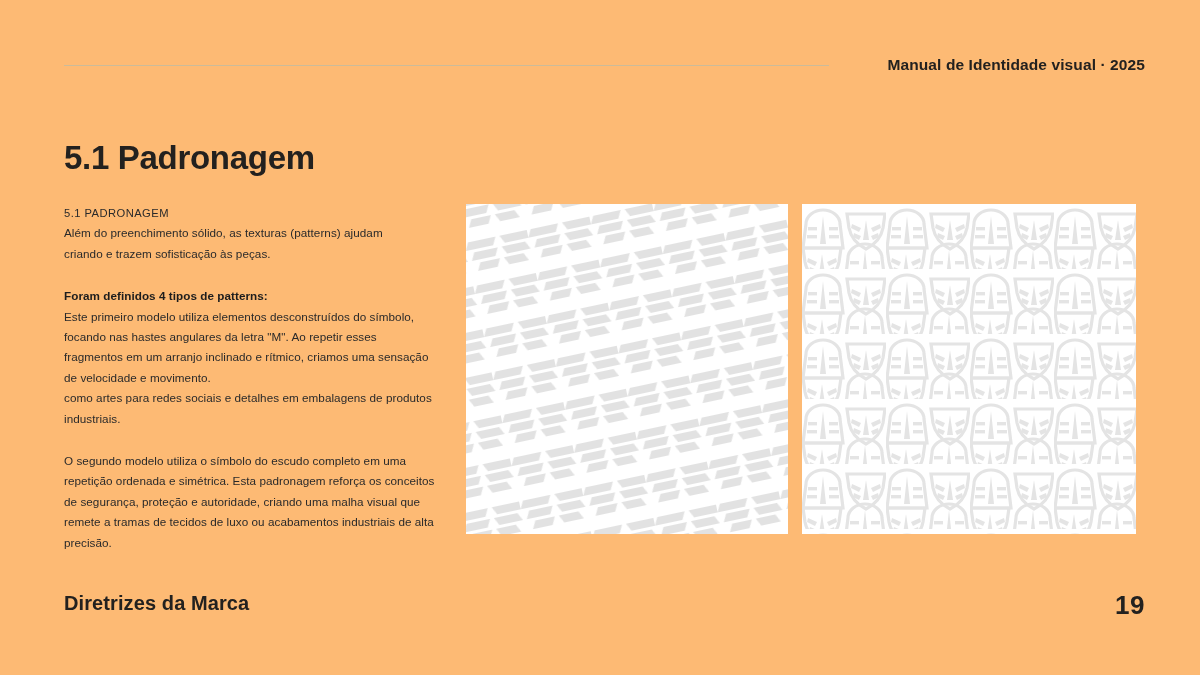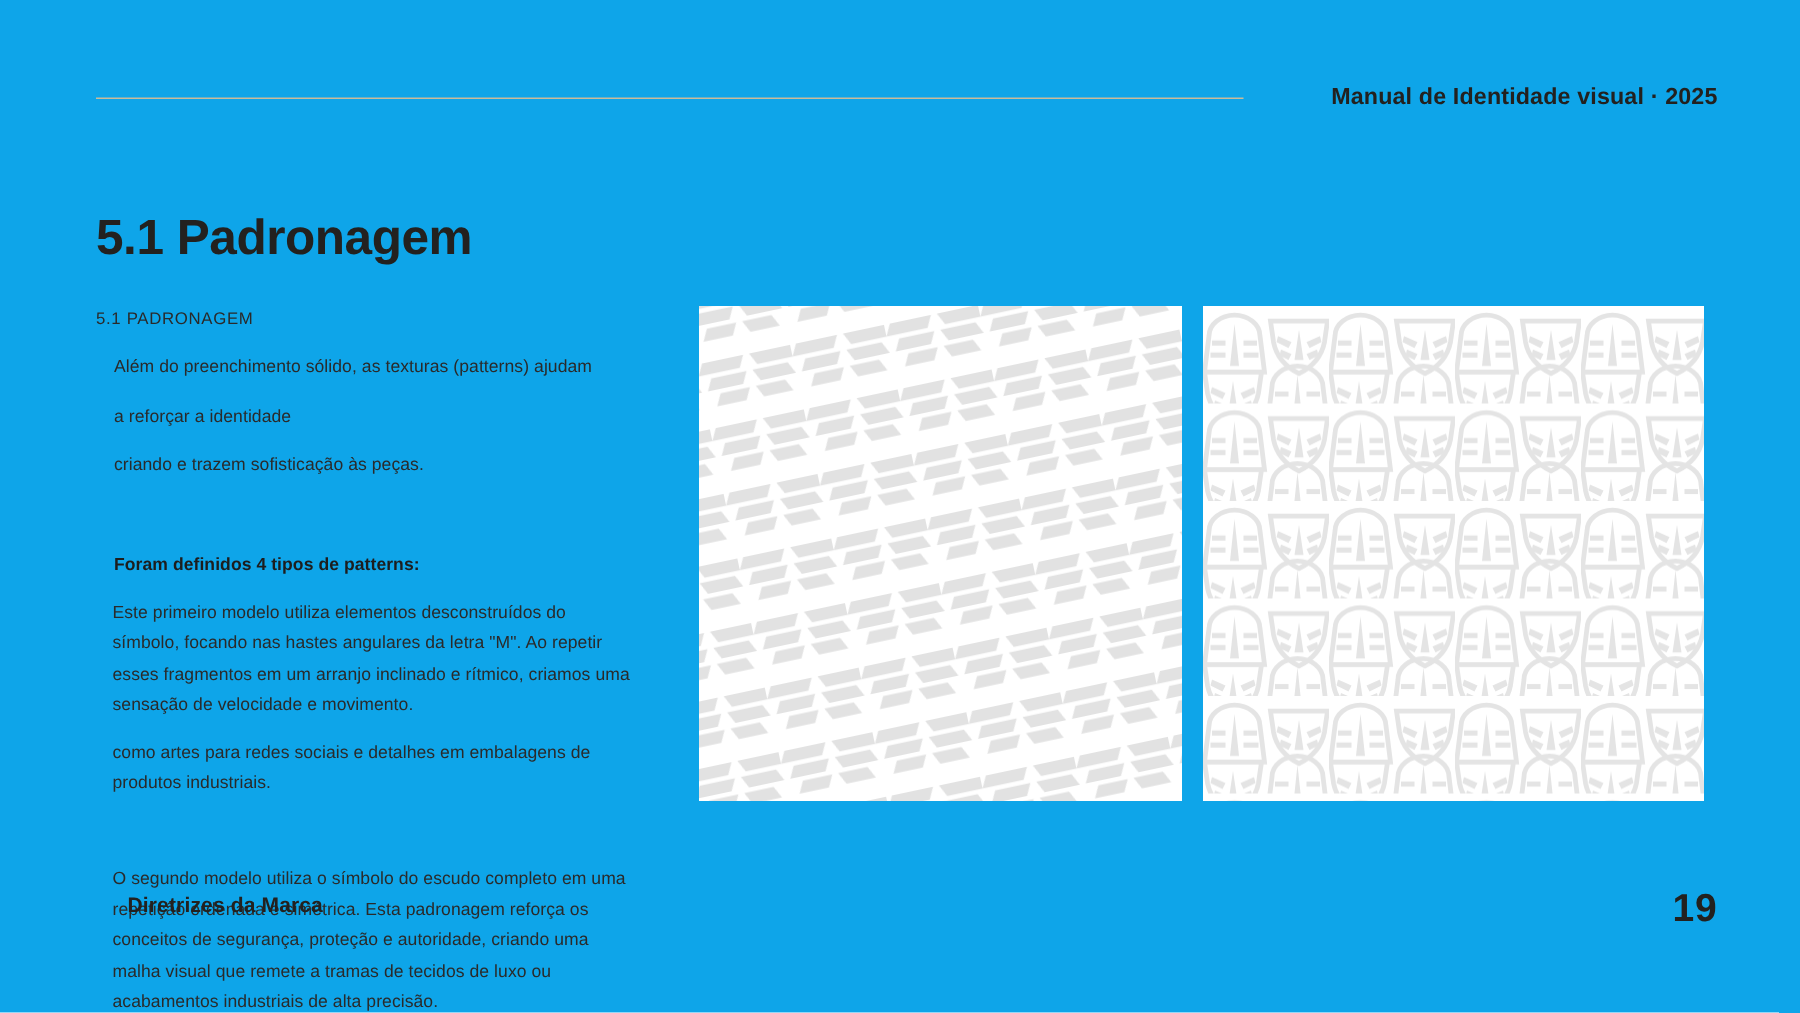--- a/index.html
+++ b/index.html
@@ -13,21 +13,21 @@
     height: 675px;
     overflow: hidden;
     font-family: "Liberation Sans", sans-serif;
     color: #222222;
     position: relative;
   }
 
   .page {
     position: absolute;
     inset: 0;
-    background: #0ea5e9;
+    background: #fdba74;
   }
 
   
   .header {
     position: absolute;
     left: 0;
     top: 0;
     width: 1200px;
     height: 95px;
   }
@@ -68,35 +68,35 @@
   .text-col {
     position: absolute;
     left: 64px;
     top: 203px;
     width: 372px;
     font-size: 11.7px;
     line-height: 20.4px;
     color: #2a2a2a;
     letter-spacing: 0.05px;
   }
-  .text-col .block { margin: 12px; }
+  .text-col .block { margin: 0; }
   .kicker {
     font-size: 11.2px;
     letter-spacing: 0.45px;
     color: #2a2a2a;
     line-height: 20.4px;
   }
   .lead { margin-top: 0; }
   .gap-1 { height: 22px; }
   .gap-2 { height: 22px; }
   .strong-line {
     font-weight: bold;
     color: #1d1d1d;
   }
-  .para p { margin: 11px; }
+  .para p { margin: 0; }
 
   
   .pattern-area {
     position: absolute;
     left: 466px;
     top: 204px;
     width: 670px;
     height: 330px;
   }
   .pattern {
@@ -109,27 +109,26 @@
   .pattern svg { display: block; }
 
   #pattern-left  { left: 0px;   width: 322px; }
   #pattern-right { left: 336px; width: 334px; }
 
   
   .footer-label {
     position: absolute;
     left: 64px;
     top: 593px;
-    font-size: 14px;
+    font-size: 20px;
     font-weight: bold;
     color: #23211f;
     letter-spacing: 0.1px;
     line-height: 20px;
     white-space: nowrap;
-    margin-left: 21px;
   }
   .page-number {
     position: absolute;
     right: 55px;
     top: 590px;
     font-size: 26px;
     font-weight: bold;
     color: #23211f;
     line-height: 30px;
     letter-spacing: 0.5px;
@@ -146,21 +145,20 @@
     <div class="header-title">Manual de Identidade visual · 2025</div>
   </div>
 
   <h1 class="page-title">5.1 Padronagem</h1>
 
   <div class="text-col">
 
     <div class="kicker">5.1 PADRONAGEM</div>
 
     <div class="block lead">Além do preenchimento sólido, as texturas (patterns) ajudam</div>
-    <div class="block">a reforçar a identidade</div>
     <div class="block">criando e trazem sofisticação às peças.</div>
 
     <div class="gap-1"></div>
 
     <div class="block strong-line">Foram definidos 4 tipos de patterns:</div>
 
     <div class="para">
       <p>Este primeiro modelo utiliza elementos desconstruídos do símbolo, focando nas hastes angulares da letra "M". Ao repetir esses fragmentos em um arranjo inclinado e rítmico, criamos uma sensação de velocidade e movimento.</p>
       <p>como artes para redes sociais e detalhes em embalagens de produtos industriais.</p>
     </div>

